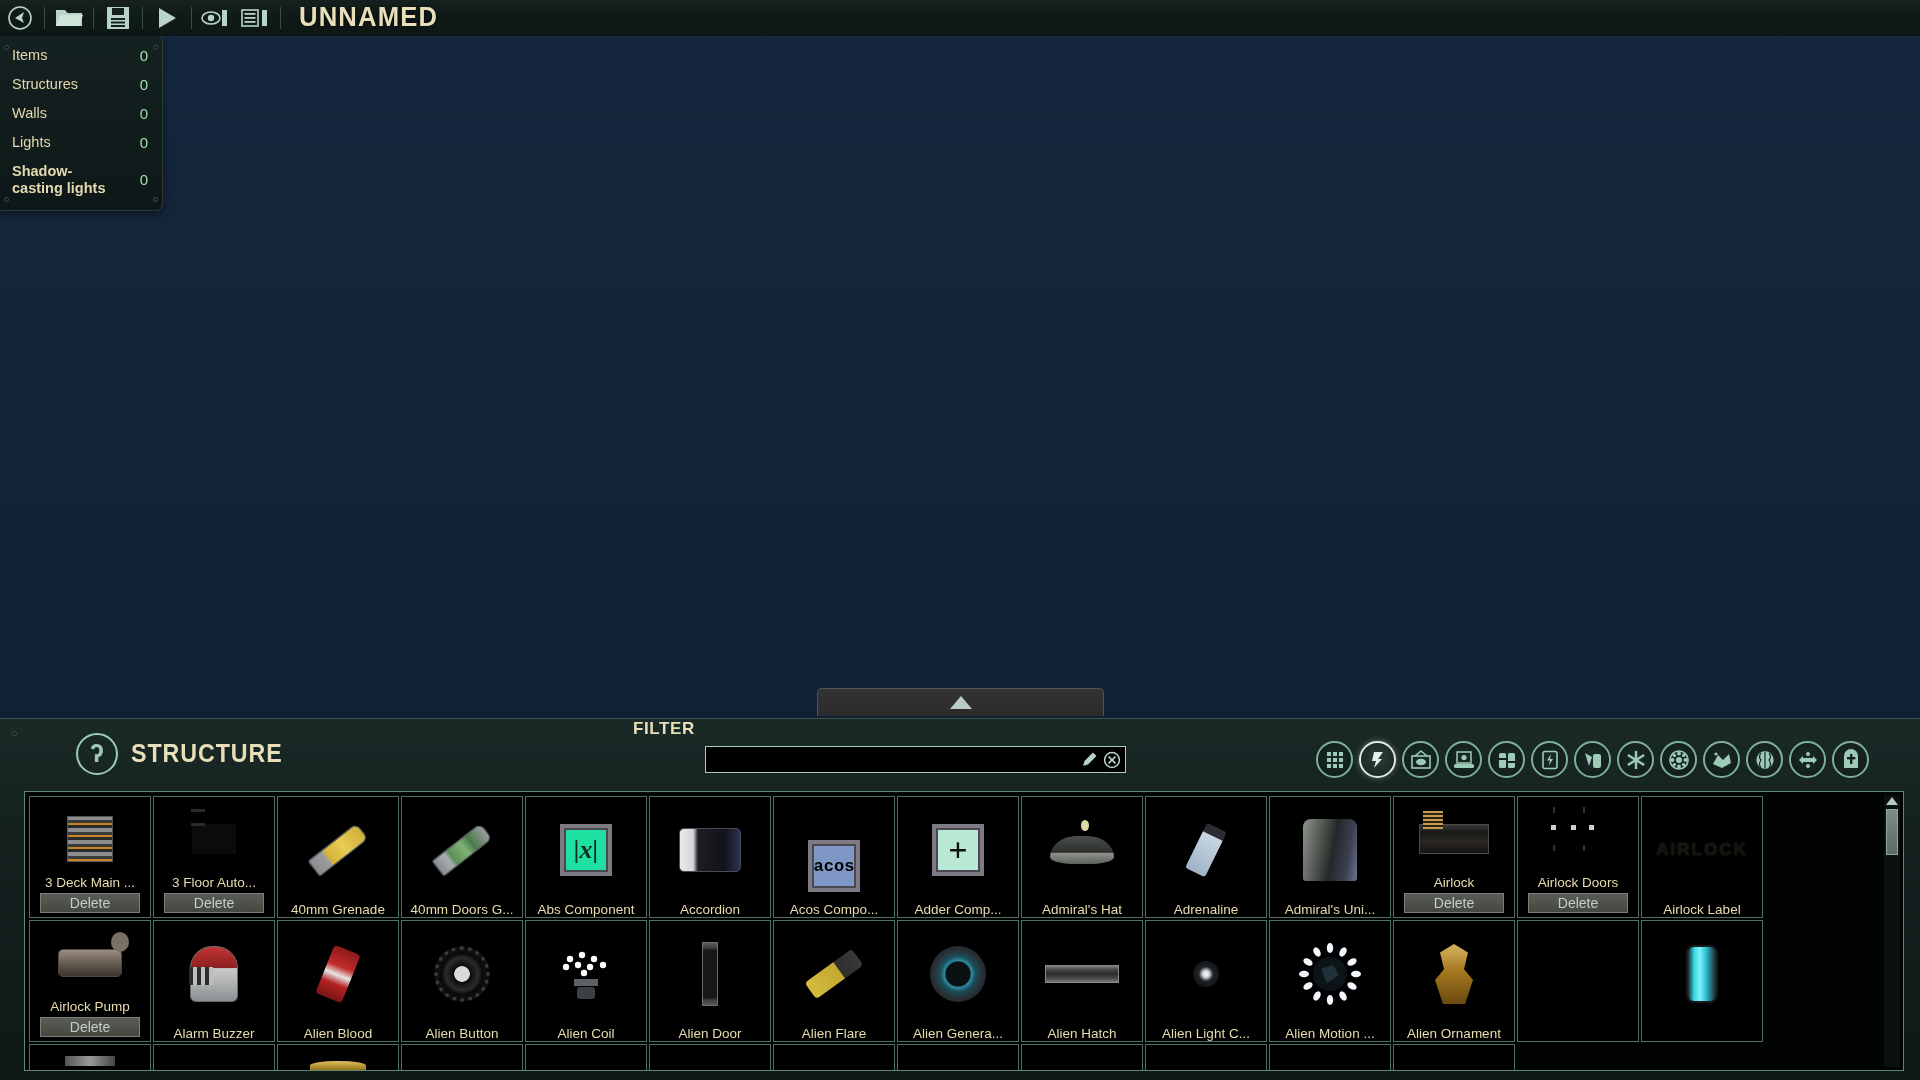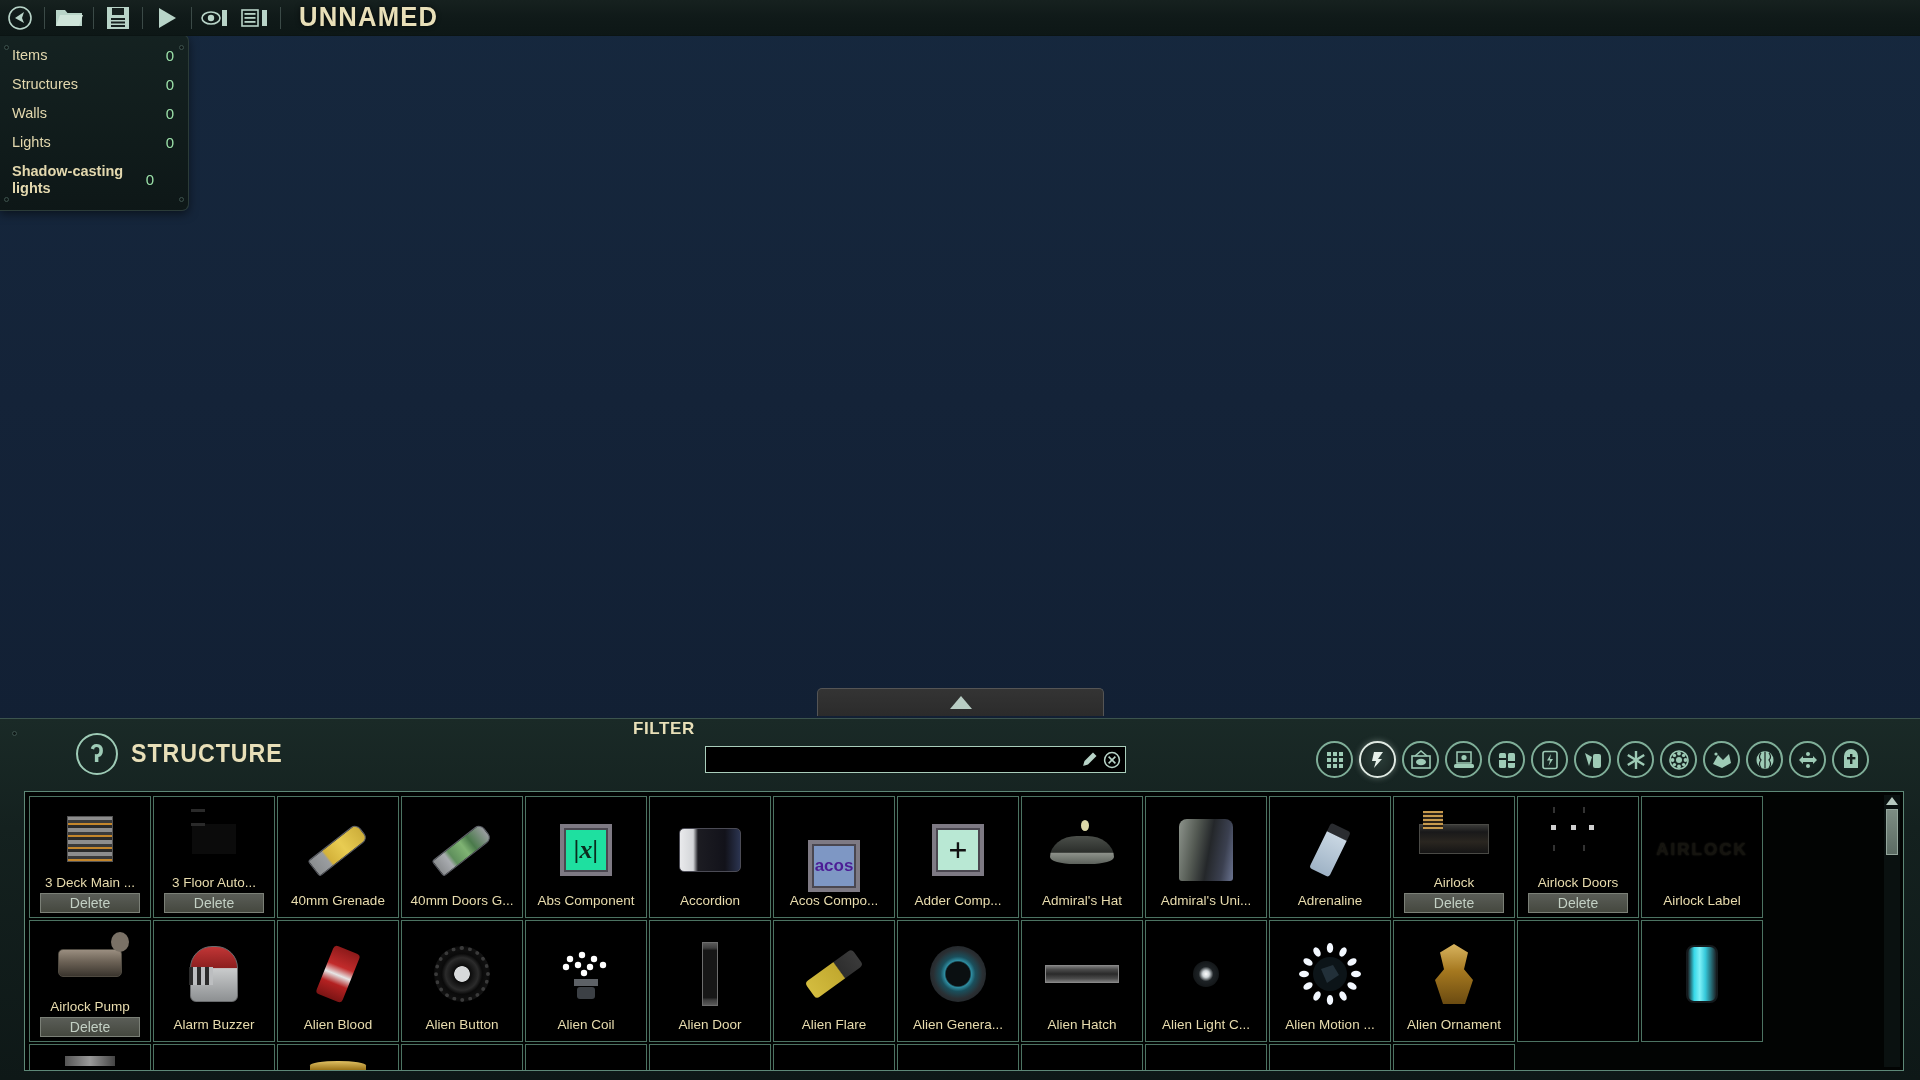--- a/index.html
+++ b/index.html
@@ -59,21 +59,21 @@
   .sub-combo .arrow {
     width: 26px; text-align: center; color: #9fd0b6; font-size: 13px; line-height: 1;
   }
   .tb-right-tools { position: absolute; left: 1150px; top: 0; display: flex; align-items: center; height: 36px; }
   .info-btn {
     position: absolute; right: 18px; top: 3px; width: 30px; height: 30px; cursor: pointer;
   }
 
   
   .stats-panel {
-    position: absolute; left: 0; top: 34px; width: 189px;
+    position: absolute; left: 0; top: 34px; width: 163px;
     background: linear-gradient(180deg, rgba(20,34,32,0.97) 0%, rgba(13,23,22,0.97) 100%);
     border: 1px solid #2b3b38; border-left: none;
     border-radius: 0 7px 7px 0;
     padding: 6px 0 8px 0;
     z-index: 30;
     box-shadow: 0 3px 10px rgba(0,0,0,0.5);
   }
   .stat-row {
     display: flex; align-items: center;
     padding: 6px 14px 6px 12px;
@@ -181,21 +181,21 @@
     margin-top: 3px; width: 100px; height: 20px;
     background: linear-gradient(180deg,#5a5d57 0%, #45483f 100%);
     border: 1px solid #7b8077;
     color: #c3d0c4; font-size: 14px;
     display: flex; align-items: center; justify-content: center;
     cursor: pointer;
   }
 
   
   .item-cell.nodel .item-thumb { margin-top: 16px; height: 74px; }
-  .item-cell.nodel .item-name { margin-top: 6px; }
+  .item-cell.nodel .item-name { margin-top: 15px; }
 
   
   .grid-scroll {
     position: absolute; right: 3px; top: 3px; width: 16px; bottom: 3px;
     background: #0a1110;
   }
   .grid-scroll .up {
     width: 0; height: 0; margin: 2px auto 0 auto;
     border-left: 6px solid transparent; border-right: 6px solid transparent;
     border-bottom: 8px solid #b6c9c0; cursor: pointer;
@@ -227,22 +227,22 @@
     background: linear-gradient(90deg,#8a8d8f 0%, #a9acb0 22%, #5f8f5c 30%, #7fb373 55%, #4a7a4b 70%, #9a9da0 100%);
     border-radius: 3px 7px 7px 3px; border: 1px solid #60636a;
   }
   .sprite-chip {
     width: 52px; height: 52px; border: 4px solid #7e7a84; background: #1ee0a0;
     display: flex; align-items: center; justify-content: center;
     color: #0b2b1e; font-size: 26px; font-weight: bold; font-style: italic;
     font-family: "Liberation Serif", serif;
     box-shadow: inset 0 0 0 2px #4a4750;
   }
-  .sprite-chip.blue { background: #7e97c4; color: #4c1d95; font-size: 17px; font-style: normal;
-    font-family: Liberation Sans, sans-serif; font-weight: bold; margin-top: 32px; }
+  .sprite-chip.blue { background: #7e97c4; color: #000000; font-size: 17px; font-style: normal;
+    font-family: Liberation Mono, monospace; font-weight: bold; margin-top: 32px; }
   .sprite-chip.pale { background: #b9e8d4; color: #111; font-size: 34px; font-weight: bold; font-style: normal; }
   .sprite-accordion {
     width: 62px; height: 44px;
     background: linear-gradient(90deg,#e9eaec 0%, #d3d5d8 22%, #1c1c22 30%, #12121a 75%, #2b3450 100%);
     border-radius: 5px; border: 1px solid #4b4b55;
   }
   .sprite-hat {
     width: 64px; height: 28px; border-radius: 50% 50% 45% 45% / 90% 90% 30% 30%;
     background: linear-gradient(180deg,#4b4f4a 0%, #2b2e2b 58%, #8c9089 62%, #5c615b 100%);
   }
@@ -708,30 +708,30 @@
 
         <div class="item-cell nodel">
           <div class="item-thumb th">
               <div class="sprite-hat"></div>
             </div>
           <div class="item-name">Admiral's Hat</div>
         </div>
 
         <div class="item-cell nodel">
           <div class="item-thumb th">
+              <div class="sprite-vial"></div>
+            </div>
+          <div class="item-name">Adrenaline</div>
+        </div>
+
+        <div class="item-cell nodel">
+          <div class="item-thumb th">
               <div class="sprite-uniform"></div>
             </div>
           <div class="item-name">Admiral's Uni...</div>
-        </div>
-
-        <div class="item-cell nodel">
-          <div class="item-thumb th">
-              <div class="sprite-vial"></div>
-            </div>
-          <div class="item-name">Adrenaline</div>
         </div>
 
 
         <div class="item-cell">
           <div class="item-thumb th">
               <div class="sprite-airlock"></div>
             </div>
           <div class="item-name">Airlock</div>
           <div class="item-del">Delete</div>
         </div>

